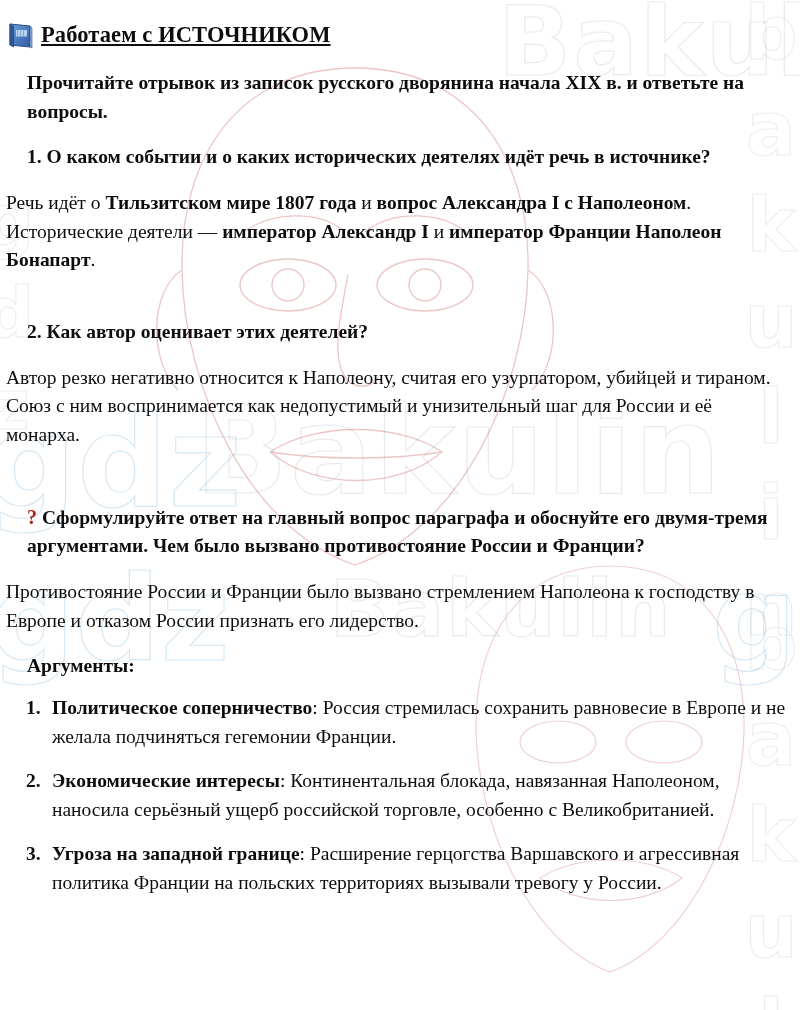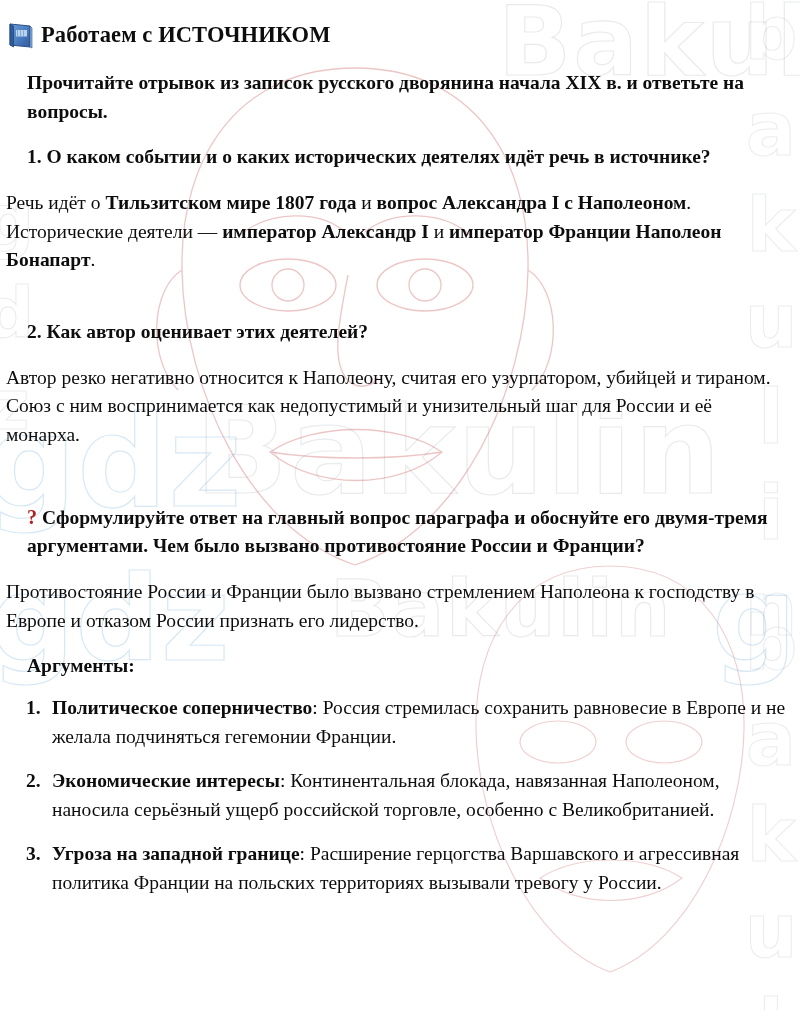--- a/index.html
+++ b/index.html
@@ -75,20 +75,21 @@
     position: relative;
     flex: 0 0 auto;
     display: inline-block;
   }
   .heading-text {
     font-family: "Liberation Serif", serif;
     font-weight: 700;
     font-size: 22.5px;
     line-height: 1.1;
     letter-spacing: 0.1px;
+    text-decoration: underline;
   }
 
   p.para {
     margin: 0 0 17px 0;
     font-size: 19.5px;
     line-height: 1.47;
     text-align: left;
   }
   p.bold-block {
     font-weight: 700;

